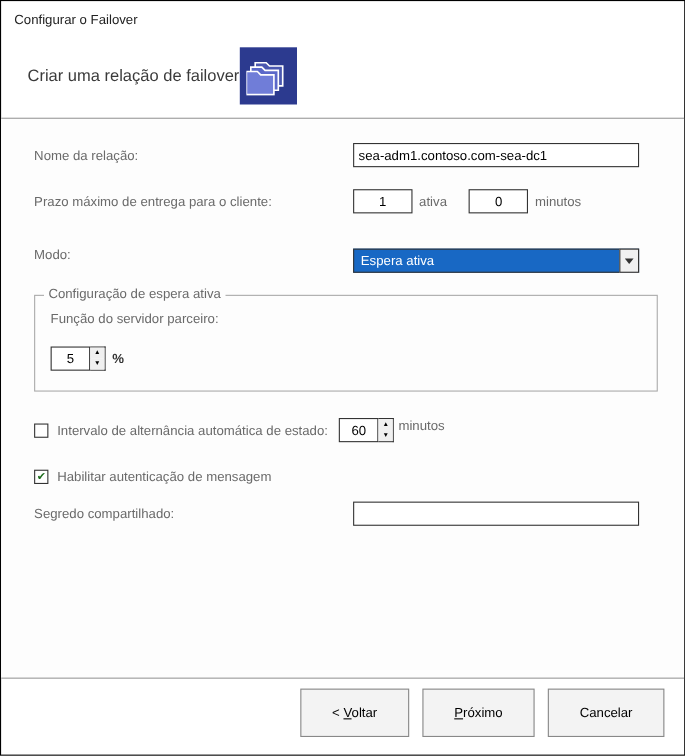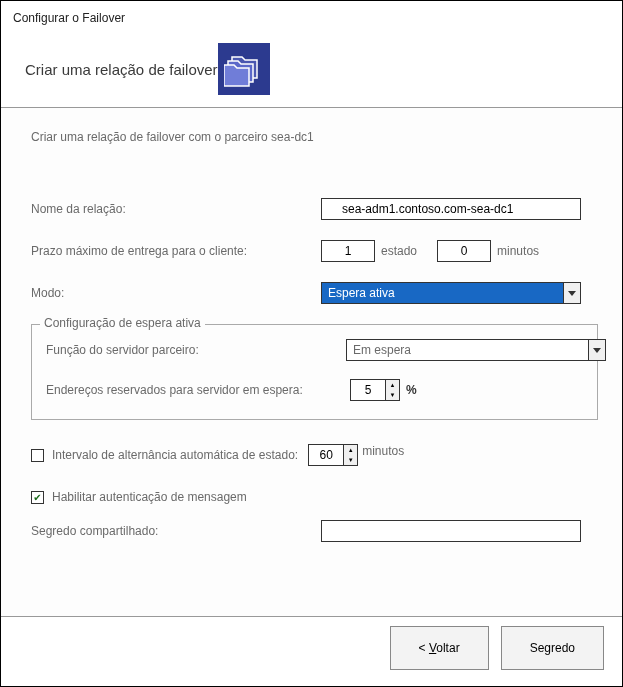--- a/index.html
+++ b/index.html
@@ -60,21 +60,21 @@
     .field-col {
       flex: 1;
       display: flex;
       align-items: center;
       gap: 6px;
     }
     input[type="text"].textbox {
       width: 260px;
       height: 22px;
       border: 1px solid #333;
-      padding: 2px 20px;
+      padding: 2px 4px;
       font-size: 12px;
       font-family: inherit;
       background: #fff;
     }
     .num-field {
       width: 54px;
       height: 22px;
       border: 1px solid #333;
       text-align: center;
       font-size: 12px;
@@ -82,20 +82,21 @@
       background: #fff;
     }
     .unit {
       font-size: 12px;
       color: #6a6a6a;
     }
     .select-wrap {
       position: relative;
       width: 260px;
       height: 22px;
+      margin-top: 12px;
     }
     .select {
       width: 100%;
       height: 100%;
       border: 1px solid #333;
       padding: 2px 20px 2px 6px;
       font-size: 12px;
       line-height: 16px;
       position: relative;
       background: #fff;
@@ -229,34 +230,33 @@
       <g fill="none" stroke="#fff" stroke-width="1.5">
         <path d="M8 6 h10 l3 3 h12 v18 h-25 z" fill="#4a57b0"></path>
         <path d="M4 10 h10 l3 3 h12 v18 h-25 z" fill="#5b68c9"></path>
         <path d="M0 14 h10 l3 3 h12 v18 h-25 z" fill="#707dd8"></path>
       </g>
     </svg>
   </div>
 </div>
 
 <div class="content">
-  <div class="intro">Criar uma relação de failover com o parceiro sea-dc1</div>
 
   <div class="row">
     <div class="label-col">Nome da relação:</div>
     <div class="field-col">
       <input type="text" class="textbox" value="sea-adm1.contoso.com-sea-dc1" style="">
     </div>
   </div>
 
   <div class="row">
     <div class="label-col">Prazo máximo de entrega para o cliente:</div>
     <div class="field-col">
       <input type="text" class="num-field" value="1" style="">
-      <span class="unit">estado</span>
+      <span class="unit">ativa</span>
       <span style="width:8px"></span>
       <input type="text" class="num-field" value="0" style="">
       <span class="unit">minutos</span>
     </div>
   </div>
 
   <div class="row">
     <div class="label-col">Modo:</div>
     <div class="field-col">
       <div class="select-wrap">
@@ -264,30 +264,23 @@
         <div class="select-arrow"></div>
       </div>
     </div>
   </div>
 
   <div class="groupbox">
     <div class="groupbox-legend">Configuração de espera ativa</div>
 
     <div class="group-row">
       <div class="group-label-col">Função do servidor parceiro:</div>
-      <div class="field-col">
-        <div class="select-wrap">
-          <div class="select">Em espera</div>
-          <div class="select-arrow"></div>
-        </div>
-      </div>
     </div>
 
     <div class="group-row">
-      <div class="group-label-col" style="flex:0 0 280px">Endereços reservados para servidor em espera:</div>
       <div class="field-col">
         <div class="spinner-wrap">
           <input class="spinner-input" value="5" style="">
           <div class="spinner-buttons">
             <button class="spinner-btn">▲</button>
             <button class="spinner-btn">▼</button>
           </div>
         </div>
         <span class="unit" style="font-weight:bold;color:#333">%</span>
       </div>
@@ -317,14 +310,15 @@
   <div class="row" style="margin-top:4px;">
     <div class="label-col">Segredo compartilhado:</div>
     <div class="field-col">
       <input type="text" class="textbox" value="" style="">
     </div>
   </div>
 </div>
 
 <div class="button-bar">
   <button class="btn">&lt; <span class="u">V</span>oltar</button>
-  <button class="btn">Segredo</button>
+  <button class="btn"><span class="u">P</span>róximo</button>
+  <button class="btn">Cancelar</button>
 </div>
 
 </body></html>

